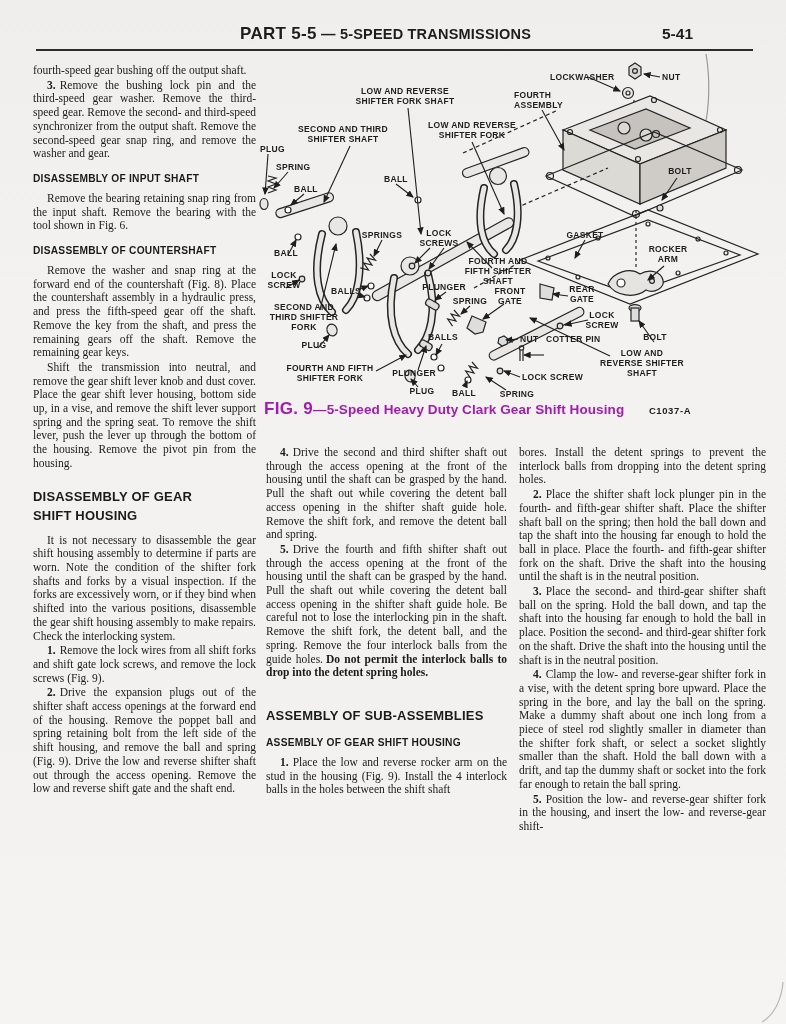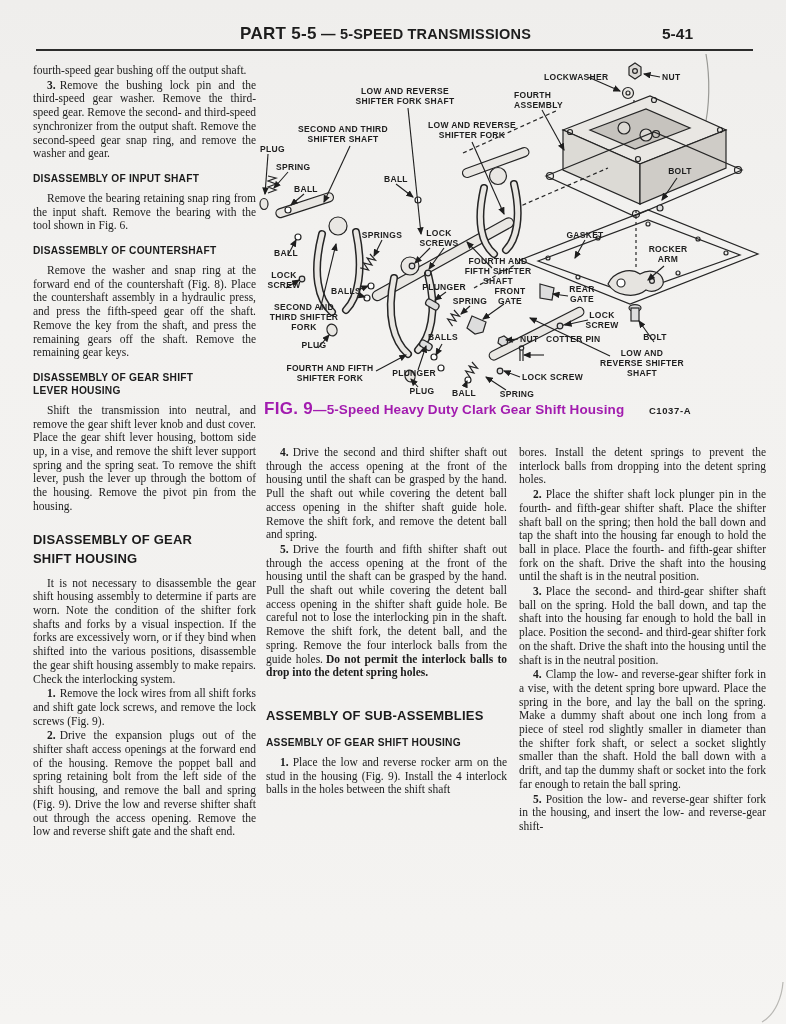--- a/index.html
+++ b/index.html
@@ -55,21 +55,20 @@
 <div class="hdr-page">5-41</div>
 <div class="hdr-rule"></div>
 
 <div class="col col-left">
   <p>fourth-speed gear bushing off the output shaft.</p>
   <p class="step"><span class="num">3.</span><span>Remove the bushing lock pin and the third-speed gear washer. Remove the third-speed gear. Remove the second- and third-speed synchronizer from the output shaft. Remove the second-speed gear snap ring, and remove the washer and gear.</span></p>
   <div class="h-sm">DISASSEMBLY OF INPUT SHAFT</div>
   <p style="text-indent:14px;">Remove the bearing retaining snap ring from the input shaft. Remove the bearing with the tool shown in Fig. 6.</p>
   <div class="h-sm">DISASSEMBLY OF COUNTERSHAFT</div>
   <p style="text-indent:14px;">Remove the washer and snap ring at the forward end of the countershaft (Fig. 8). Place the countershaft assembly in a hydraulic press, and press the fifth-speed gear off the shaft. Remove the key from the shaft, and press the remaining gears off the shaft. Remove the remaining gear keys.</p>
-  <div class="h-sm" style="width:170px;">DISASSEMBLY OF GEAR SHIFT LEVER HOUSING</div>
   <p style="text-indent:14px;">Shift the transmission into neutral, and remove the gear shift lever knob and dust cover. Place the gear shift lever housing, bottom side up, in a vise, and remove the shift lever support spring and the spring seat. To remove the shift lever, push the lever up through the bottom of the housing. Remove the pivot pin from the housing.</p>
   <div class="h-lg" style="width:170px;">DISASSEMBLY OF GEAR SHIFT HOUSING</div>
   <p style="text-indent:14px;">It is not necessary to disassemble the gear shift housing assembly to determine if parts are worn. Note the condition of the shifter fork shafts and forks by a visual inspection. If the forks are excessively worn, or if they bind when shifted into the various positions, disassemble the gear shift housing assembly to make repairs. Check the interlocking system.</p>
   <p class="step"><span class="num">1.</span><span>Remove the lock wires from all shift forks and shift gate lock screws, and remove the lock screws (Fig. 9).</span></p>
   <p class="step"><span class="num">2.</span><span>Drive the expansion plugs out of the shifter shaft access openings at the forward end of the housing. Remove the poppet ball and spring retaining bolt from the left side of the shift housing, and remove the ball and spring (Fig. 9). Drive the low and reverse shifter shaft out through the access opening. Remove the low and reverse shift gate and the shaft end.</span></p>
 </div>
 
 <div class="figure">
   <svg width="510" height="345" viewBox="0 0 510 345" style="z-index:1;">
     <g stroke="#252525" stroke-width="1.2" fill="none">
@@ -244,21 +243,21 @@
 SHIFTER FORK</div>
       <div class="fig-label left" style="left: 2px; top: 86px;">PLUG</div>
       <div class="fig-label left" style="left: 18px; top: 104px;">SPRING</div>
       <div class="fig-label left" style="left: 36px; top: 126px;">BALL</div>
       <div class="fig-label left" style="left: 126px; top: 116px;">BALL</div>
       <div class="fig-label" style="left: 124px; top: 172px; transform: translateX(-50%);">SPRINGS</div>
       <div class="fig-label" style="left: 181px; top: 170px; transform: translateX(-50%);">LOCK
 SCREWS</div>
       <div class="fig-label left" style="left: 256px; top: 32px;">FOURTH
 ASSEMBLY</div>
-      <div class="fig-label left" style="left: 286px; top: 14px;">LOCKWASHER</div>
+      <div class="fig-label left" style="left: 292px; top: 14px;">LOCKWASHER</div>
       <div class="fig-label left" style="left: 404px; top: 14px;">NUT</div>
       <div class="fig-label" style="left: 422px; top: 108px; transform: translateX(-50%);">BOLT</div>
       <div class="fig-label" style="left: 327px; top: 172px; transform: translateX(-50%);">GASKET</div>
       <div class="fig-label" style="left: 410px; top: 186px; transform: translateX(-50%);">ROCKER
 ARM</div>
       <div class="fig-label" style="left: 324px; top: 226px; transform: translateX(-50%);">REAR
 GATE</div>
       <div class="fig-label" style="left: 344px; top: 252px; transform: translateX(-50%);">LOCK
 SCREW</div>
       <div class="fig-label" style="left: 397px; top: 274px; transform: translateX(-50%);">BOLT</div>

